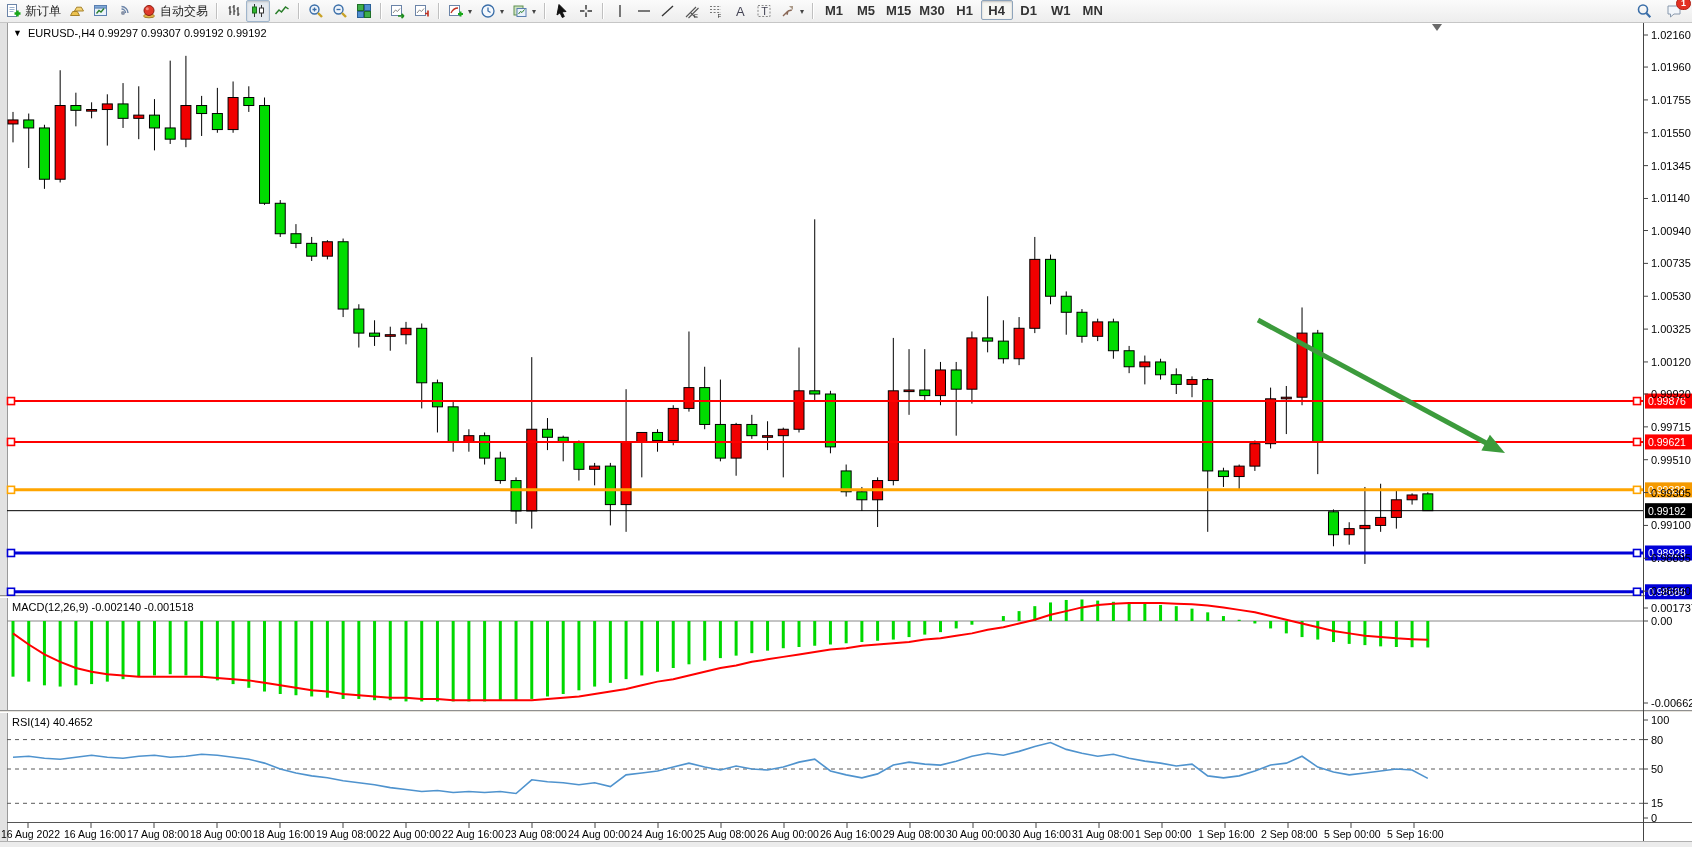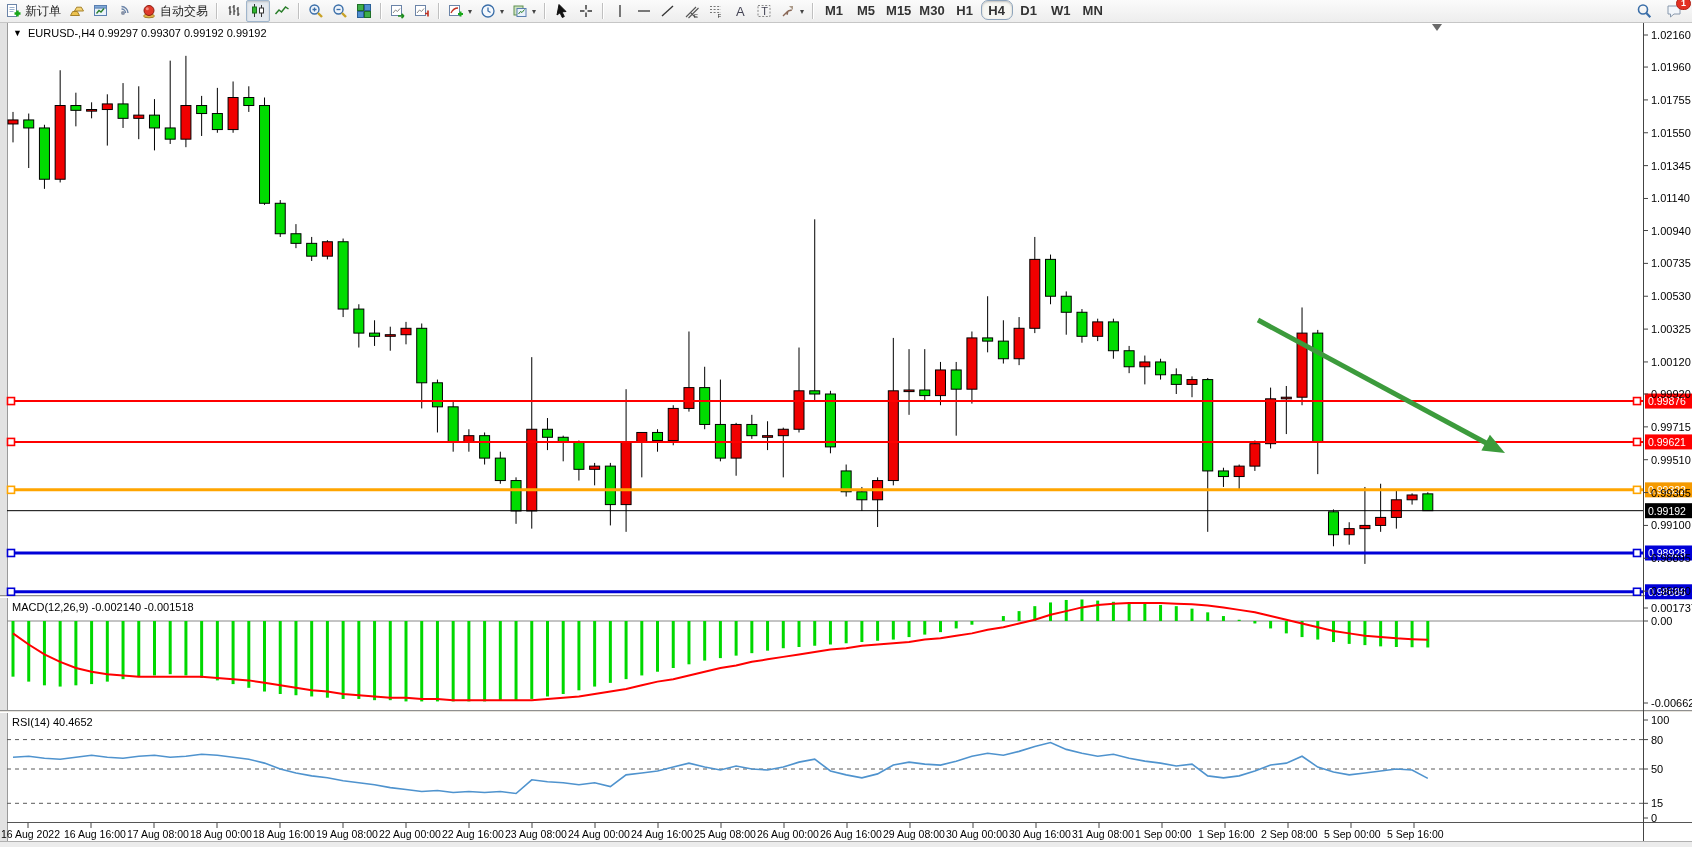--- a/index.html
+++ b/index.html
@@ -10,21 +10,21 @@
     border-bottom:1px solid #c6c6c6;display:flex;align-items:center;font-size:12px;color:#222;z-index:5;}
   .tb-group{display:flex;align-items:flex-start;height:22px;padding:14px 2px;}
   .tb-sep{width:1px;height:16px;background:#c0c0c0;border-right:1px solid #fff;margin:0 2px;}
   .tb-btn{display:flex;align-items:center;gap:3px;height:20px;padding:0 3px;border:1px solid transparent;border-radius:2px;cursor:default;}
   .tb-btn.active{background:#e4e9ef;border-color:#9fb5cc;box-shadow:inset 0 1px 2px rgba(0,0,0,.18);}
   .tb-btn svg{display:block;}
   .tb-label{white-space:nowrap;font-size:12px;}
   .caret{font-size:8px;color:#444;margin-left:1px;}
   .tf-btn{height:18px;min-width:24px;padding:0 3px;display:flex;align-items:center;justify-content:center;
     font-size:13px;font-weight:bold;color:#333;border:1px solid transparent;border-radius:2px;}
-  .tf-btn.active{background:#f6f6f2;border-color:#8ea4bb;box-shadow:inset 0 1px 2px rgba(0,0,0,.22);border-radius:7px;}
+  .tf-btn.active{background:#f6f6f2;border-color:#8ea4bb;box-shadow:inset 0 1px 2px rgba(0,0,0,.22);}
   #tb-right{margin-left:auto;display:flex;align-items:center;padding-right:6px;gap:6px;}
   .badge{position:absolute;top:-4px;right:-6px;background:#e33022;color:#fff;border-radius:8px;
     font-size:9px;font-weight:bold;padding:0 4px;line-height:11px;border:1px solid #b02015;}
   
   #chartwrap{position:absolute;left:0;top:0;width:1692px;height:847px;}
   svg text{font-family:"Liberation Sans",sans-serif;}
   .axtxt{font-size:11px;fill:#000;}
   .timetxt{font-size:10.5px;fill:#000;}
   .lbl{font-size:11px;fill:#000;}
   .boxtxt{font-size:10.5px;fill:#fff;}

